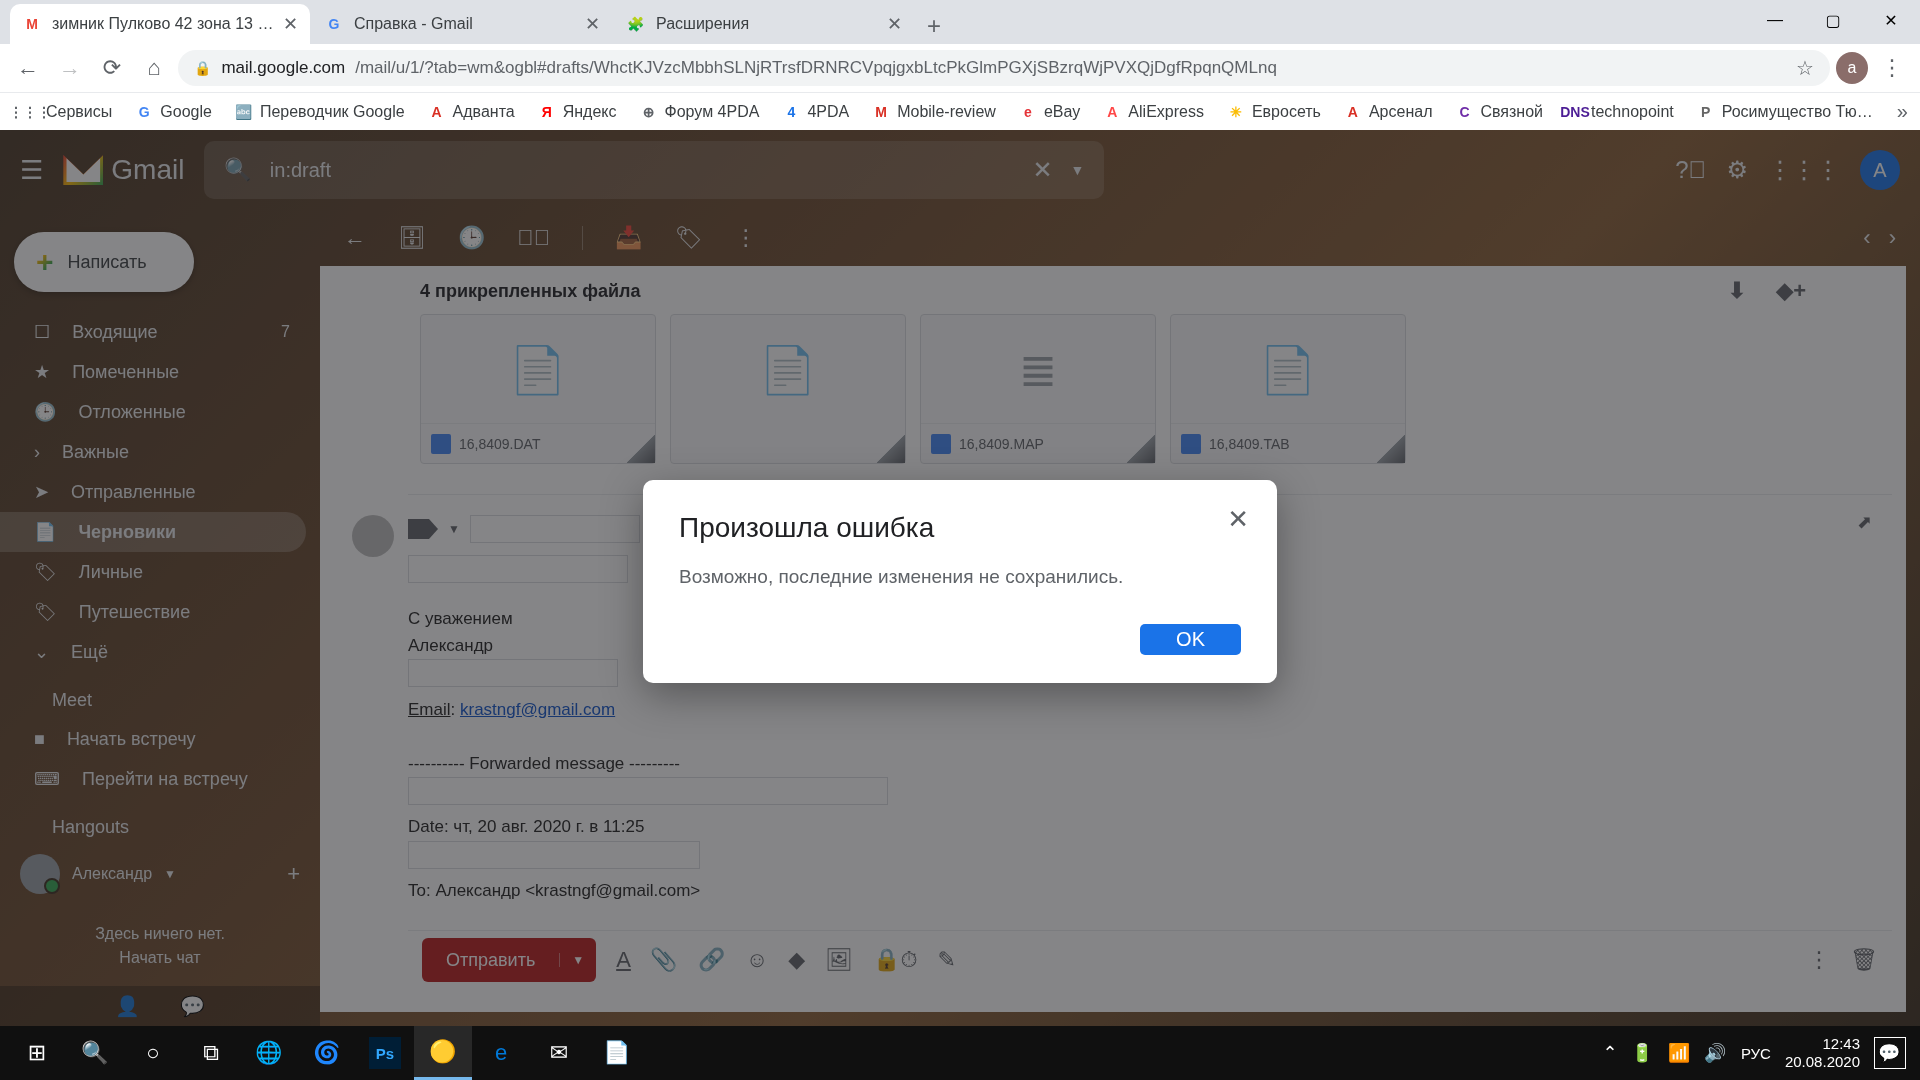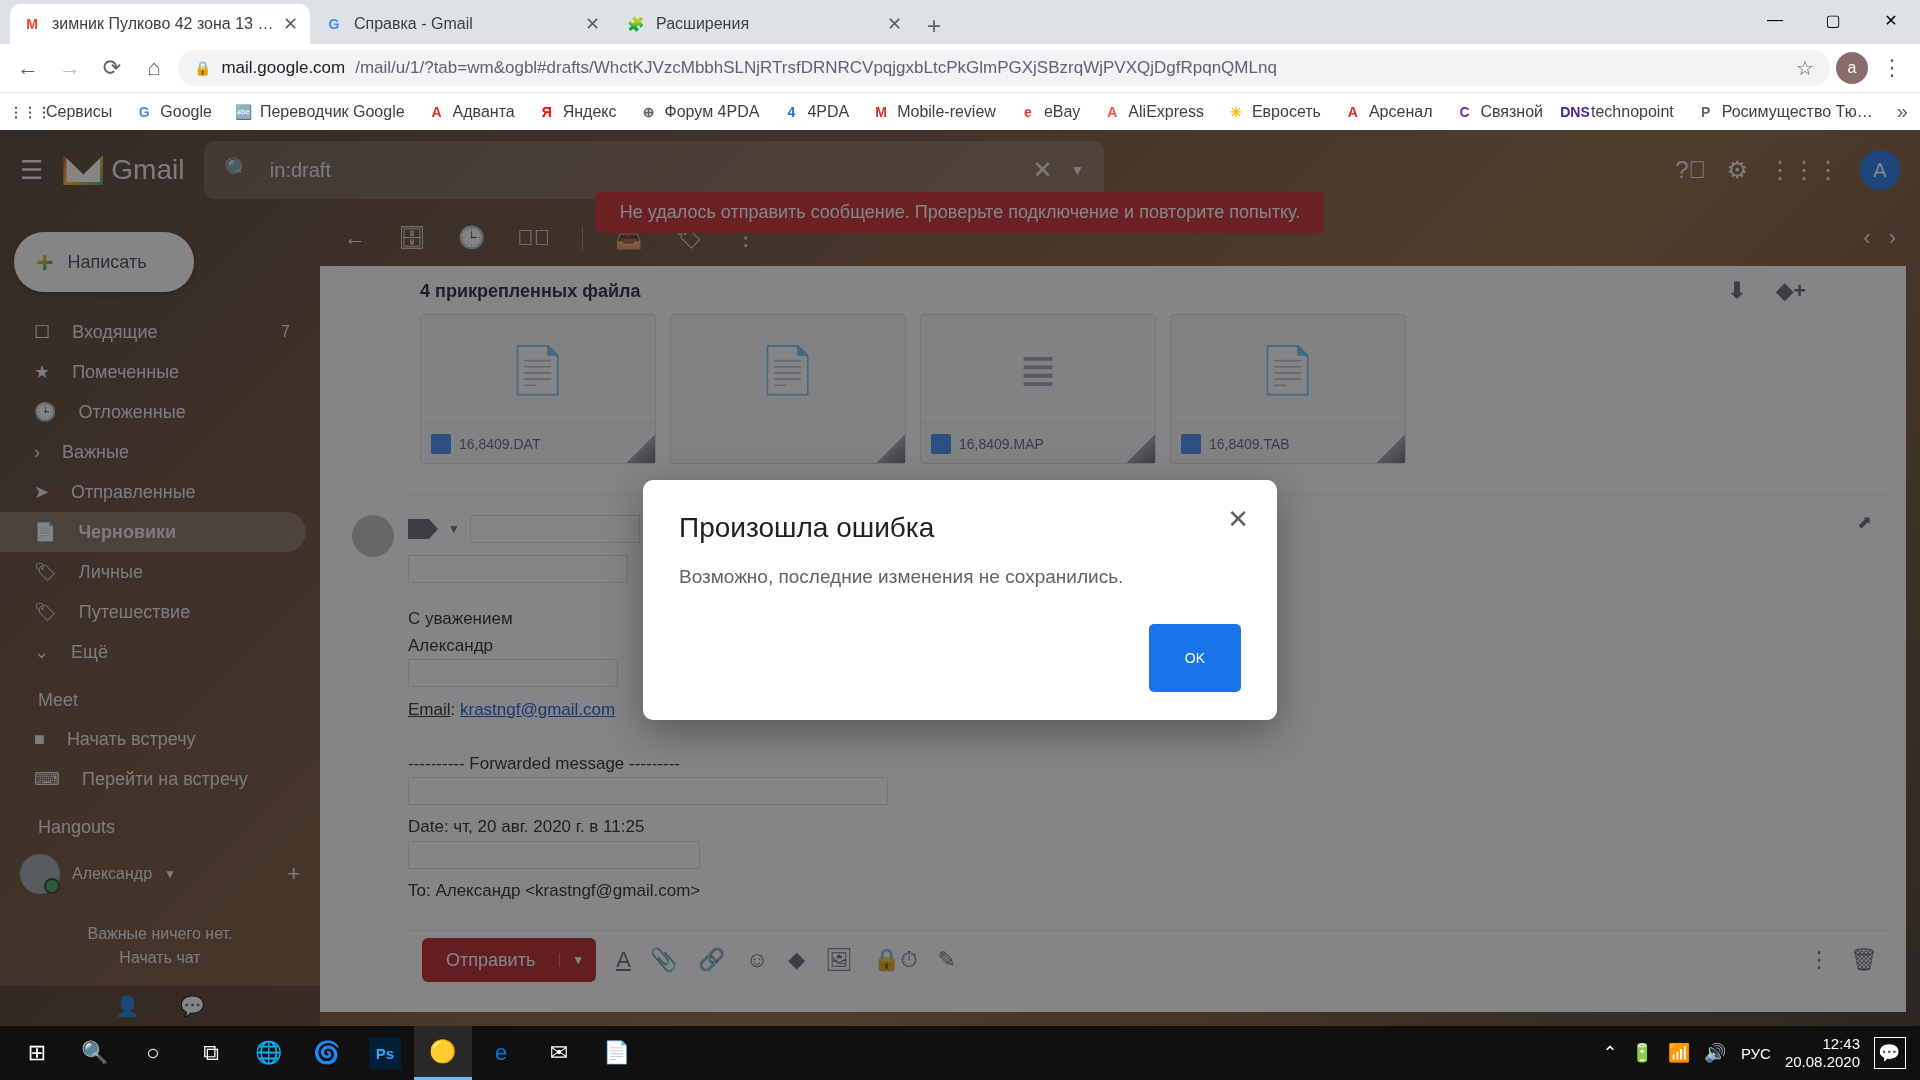--- a/index.html
+++ b/index.html
@@ -55,21 +55,21 @@
 
 .error-toast { position: absolute; top: 62px; left: 50%; transform: translateX(-50%); background: #c5221f; color: #fff; padding: 10px 24px; font-size: 18px; border-radius: 4px; z-index: 3; font-weight: 500; }
 
 .gmail-body { position: absolute; top: 80px; left: 0; right: 0; bottom: 0; display: flex; z-index: 2; }
 .sidebar { width: 320px; padding: 12px 0; color: #e8eaed; }
 .compose { margin: 10px 14px 20px; height: 60px; width: 180px; background: #fff; border-radius: 30px; display: flex; align-items: center; gap: 14px; padding: 0 22px; font-size: 18px; color: #3c4043; box-shadow: 0 2px 6px rgba(0,0,0,0.3); cursor: pointer; }
 .compose .plus { font-size: 30px; background: linear-gradient(135deg,#ea4335,#fbbc04,#34a853,#4285f4); -webkit-background-clip: text; color: transparent; font-weight: bold; }
 .sb-item { height: 40px; display: flex; align-items: center; padding: 0 16px 0 34px; gap: 22px; font-size: 18px; cursor: pointer; border-radius: 0 20px 20px 0; margin-right: 14px; }
 .sb-item.active { background: rgba(255,255,255,0.22); font-weight: bold; }
 .sb-item .count { margin-left: auto; font-size: 16px; }
-.sb-section { padding: 18px 16px 8px 38px; font-size: 18px; font-weight: 500; }
+.sb-section { padding: 18px 16px 8px 52px; font-size: 18px; font-weight: 500; }
 .hangout-user { display: flex; align-items: center; gap: 12px; padding: 8px 20px; }
 .hangout-avatar { width: 40px; height: 40px; border-radius: 50%; background: #9aa0a6; position: relative; }
 .hangout-avatar::after { content:''; position: absolute; bottom: 0; right: 0; width: 12px; height: 12px; background: #34a853; border-radius: 50%; border: 2px solid #3d2f1f; }
 .hangout-plus { margin-left: auto; color: #e8eaed; font-size: 22px; cursor: pointer; }
 .hangout-msg { text-align: center; color: #e8eaed; font-size: 16px; margin-top: 20px; line-height: 1.5; }
 .sb-bottom { position: absolute; bottom: 0; left: 0; width: 320px; height: 40px; background: rgba(0,0,0,0.3); display: flex; align-items: center; justify-content: center; gap: 40px; }
 .sb-bottom .bicon { color: #e8eaed; font-size: 20px; }
 
 .main-area { flex: 1; display: flex; flex-direction: column; }
 .toolbar { height: 56px; display: flex; align-items: center; padding: 0 24px; gap: 32px; }
@@ -107,21 +107,21 @@
 .send-btn .slabel { padding: 0 24px; }
 .send-btn .sdrop { border-left: 1px solid rgba(255,255,255,0.4); padding: 0 12px; font-size: 12px; }
 .ct-icon { color: #5f6368; font-size: 22px; cursor: pointer; }
 .ct-right { margin-left: auto; display: flex; gap: 20px; }
 
 
 .modal { position: absolute; top: 480px; left: 50%; transform: translate(-50%,0); width: 634px; background: #fff; border-radius: 10px; box-shadow: 0 12px 40px rgba(0,0,0,0.35); padding: 32px 36px 28px; z-index: 50; }
 .modal h2 { font-size: 28px; font-weight: 400; color: #202124; margin-bottom: 22px; }
 .modal p { font-size: 19px; color: #5f6368; margin-bottom: 36px; }
 .modal .close { position: absolute; top: 24px; right: 28px; font-size: 26px; color: #5f6368; cursor: pointer; }
-.modal .ok { float: right; background: #1a73e8; color: #fff; border: none; padding: 26px 36px; font-size: 14px; border-radius: 5px; cursor: pointer; }
+.modal .ok { float: right; background: #1a73e8; color: #fff; border: none; padding: 4px 36px; font-size: 20px; border-radius: 5px; cursor: pointer; }
 
 
 .taskbar { position: absolute; bottom: 0; left: 0; right: 0; height: 54px; background: #101010; display: flex; align-items: center; padding: 0 8px; }
 .task-icon { width: 58px; height: 54px; display: flex; align-items: center; justify-content: center; color: #fff; font-size: 22px; cursor: pointer; }
 .task-icon.active { border-bottom: 3px solid #76b9ed; background: rgba(255,255,255,0.1); }
 .tray { margin-left: auto; display: flex; align-items: center; gap: 14px; padding-right: 6px; color: #fff; font-size: 15px; }
 .tray .clock { text-align: right; line-height: 1.2; font-size: 15px; }
 .tray-icon { font-size: 18px; }
 .notif { width: 32px; height: 32px; border: 1px solid #fff; display: flex; align-items: center; justify-content: center; font-size: 18px; }
 </style>
@@ -247,21 +247,20 @@
       <span class="sdrop">▼</span>
     </div>
     <div class="header-right">
       <span class="hr-icon">?⃝</span>
       <span class="hr-icon">⚙</span>
       <span class="hr-icon">⋮⋮⋮</span>
       <div class="avatar">A</div>
     </div>
   </div>
 
-  <div class="error-toast">Не удалось отправить сообщение. Проверьте подключение и повторите попытку.</div>
 
   <div class="gmail-body">
     <div class="sidebar">
       <div class="compose">
         <span class="plus">+</span>
         <span>Написать</span>
       </div>
       <div id="sb-items">
           <div class="sb-item">
             <span>☐</span>
@@ -313,21 +312,21 @@
           </div>
         </div>
       <div class="sb-section">Hangouts</div>
       <div class="hangout-user">
         <div class="hangout-avatar"></div>
         <span>Александр</span>
         <span style="font-size:12px;color:#e8eaed">▼</span>
         <span class="hangout-plus">+</span>
       </div>
       <div class="hangout-msg">
-        <div>Важные ничего нет.</div>
+        <div>Здесь ничего нет.</div>
         <div>Начать чат</div>
       </div>
       <div class="sb-bottom">
         <span class="bicon">👤</span>
         <span class="bicon">💬</span>
       </div>
     </div>
 
     <div class="main-area">
       <div class="toolbar">

